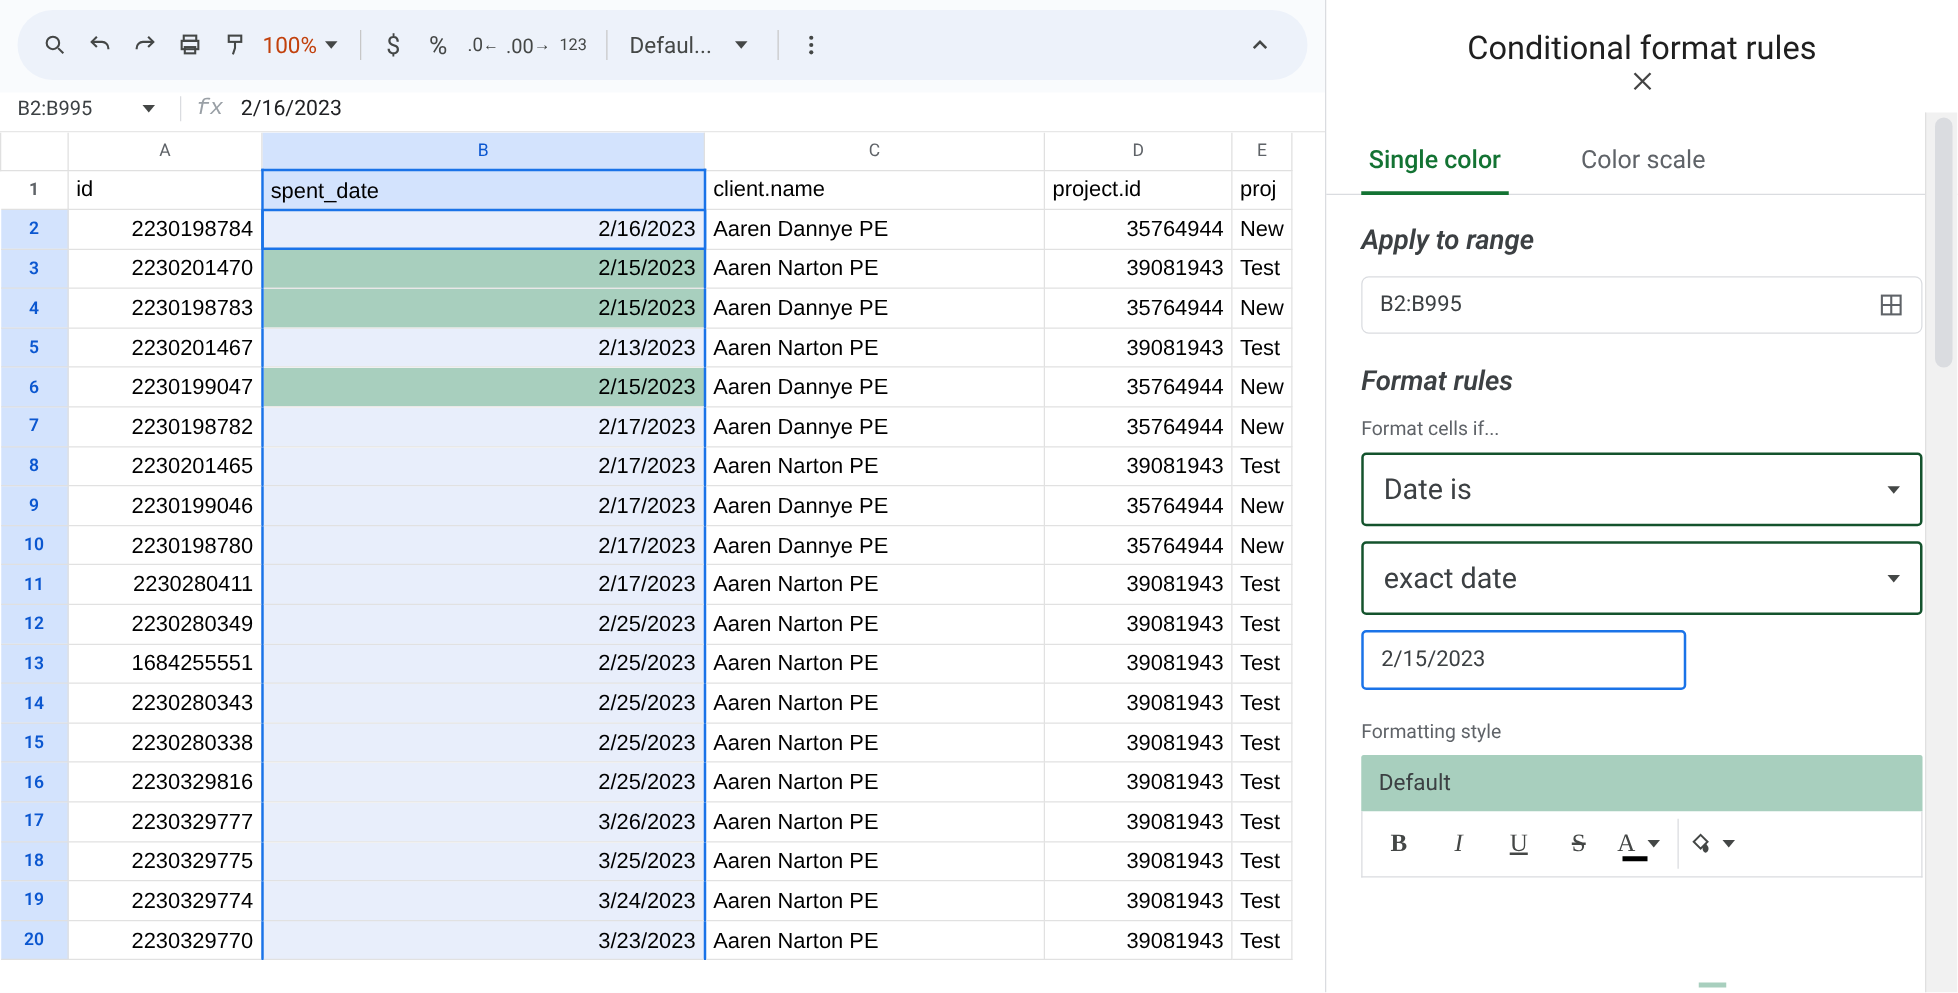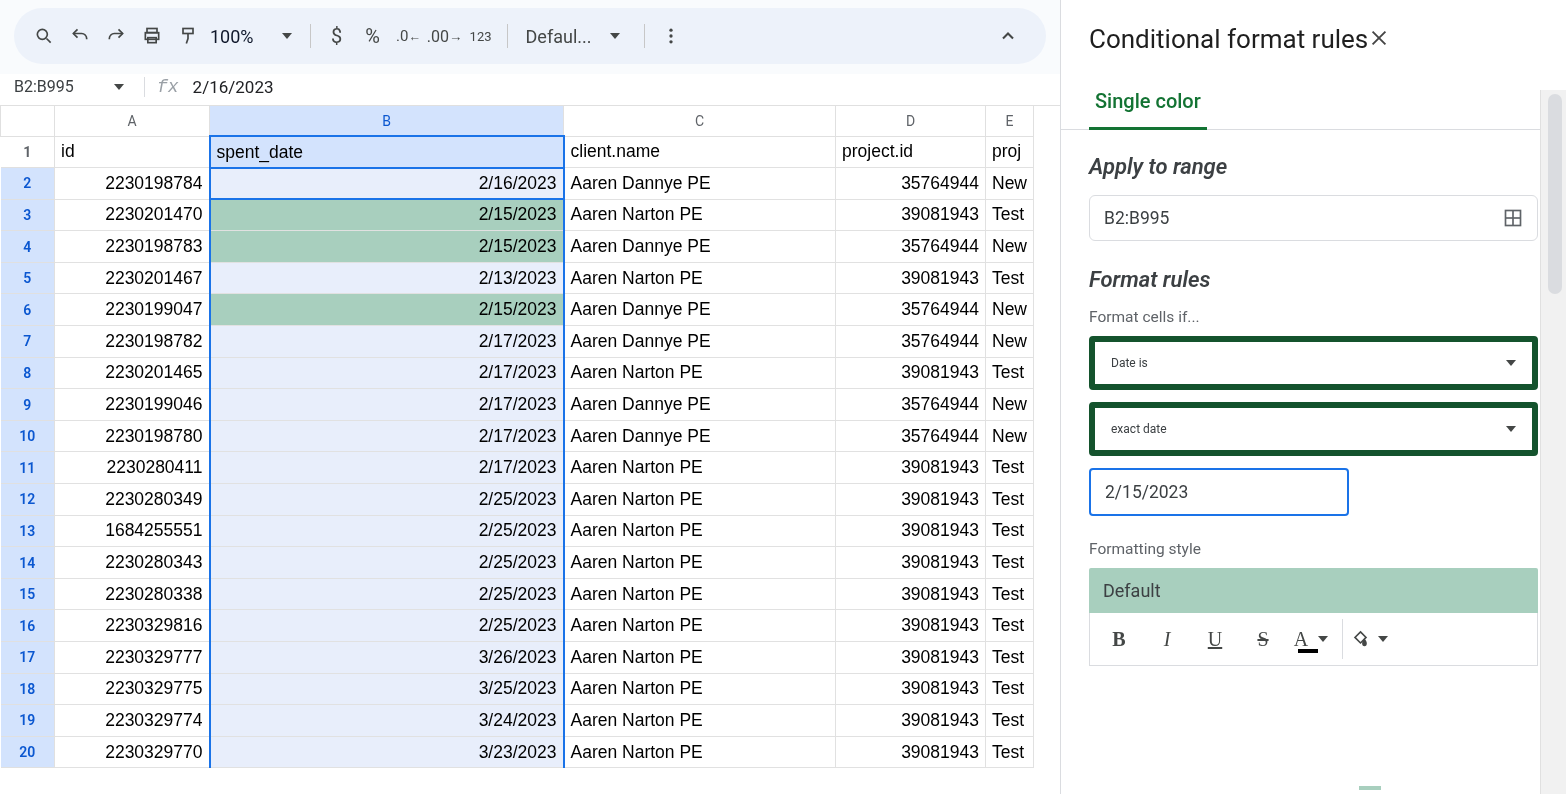--- a/index.html
+++ b/index.html
@@ -7,21 +7,21 @@
   
   .main-layout { display: flex; width: 100%; height: 100%; }
   .left-pane { flex: 1; min-width: 0; display: flex; flex-direction: column; background: #f9fbfd;}
   .right-pane { width: 506px; border-left: 1px solid #dadce0; display: flex; flex-direction: column; background:#fff;}
 
   
   .toolbar { margin: 8px 14px 10px 14px; padding: 4px 12px; background: #edf2fa; border-radius: 999px; display: flex; align-items: center; height: 56px; position:relative;}
   .tbtn { width: 36px; height: 36px; display:flex; align-items:center; justify-content:center; color:#444746; border-radius:4px; cursor:pointer;}
   .tbtn svg { width:20px; height:20px; }
   .tsep { width:1px; height:24px; background:#c7c7c7; margin:0 8px;}
-  .zoom { display:flex; align-items:center; font-size:18px; color:#0f172a; padding:0 10px 0 4px; gap:28px; cursor:pointer;}
+  .zoom { display:flex; align-items:center; font-size:18px; color:#c2410c; padding:0 10px 0 4px; gap:6px; cursor:pointer;}
   .font-sel { font-size:18px; color:#444746; padding:0 10px; display:flex; align-items:center; gap:18px; width:120px; overflow:hidden; white-space:nowrap; cursor:pointer;}
   .collapse { position:absolute; right:20px;}
 
   
   .namebar { display:flex; align-items:center; height: 32px; padding: 0 0 6px 14px; background: #fff; border-bottom: 1px solid #e0e0e0;}
   .namebox { width: 118px; display:flex; align-items:center; justify-content:space-between; font-size:16px; color:#3c4043; padding-right:8px;}
   .namebox-sep{ width:1px; height:20px; background:#dadce0; margin:0 12px;}
   .fx { color:#9aa0a6; font-family: 'Courier New', monospace; font-style:italic; font-size:18px; margin-right:14px;}
   .formula { font-size:17px; color:#202124; }
 
@@ -41,31 +41,31 @@
   .col-b-sel { background:#e8eefb;}
   .col-b-hl { background:#a8cfbe;}
   .active-cell { outline:2px solid #1a73e8; outline-offset:-1px; position:relative; z-index:2;}
   .col-b-outline { border-left:2px solid #1a73e8 !important; border-right:2px solid #1a73e8 !important;margin-top:24px;}
   tbody tr:first-child td.col-b-outline{ border-top:2px solid #1a73e8 !important;}
   
   .hdr-row td{ background:#fff; }
   .hdr-row td.col-b-outline{ background:#d3e3fd; border-top:2px solid #1a73e8 !important;}
 
   
-  .sb-head { display:flex; align-items:center; justify-content:flex-start; padding: 24px 28px 20px 28px;}
+  .sb-head { display:flex; align-items:center; justify-content:flex-start; padding: 24px 28px 20px 28px; flex-direction: column;}
   .sb-title { font-size:26px; color:#1f1f1f;}
   .close-x { cursor:pointer; color:#444;}
   .tabs { display:flex; border-bottom:1px solid #dadce0; padding:0 28px; gap:52px;}
   .tab { padding:14px 6px; font-size:20px; color:#5f6368; cursor:pointer; border-bottom:3px solid transparent; transform:translateY(1px);}
   .tab.active { color:#137333; border-bottom:3px solid #137333; font-weight:500;}
   .sb-body { padding: 24px 28px; overflow:auto; flex:1;}
   .sb-h2 { font-size:22px; font-weight:600; color:#3c4043; margin-bottom:16px;font-style:italic;}
   .sb-label { font-size:15.5px; color:#5f6368; margin-bottom:10px; margin-top:8px;}
   .range-box { border:1px solid #dadce0; border-radius:6px; padding:12px 14px; display:flex; align-items:center; justify-content:space-between; font-size:17.5px; color:#3c4043; margin-bottom:26px; cursor:pointer;}
-  .select-box { border:6px solid #14532d; border-radius:4px; padding:14px 16px; display:flex; align-items:center; justify-content:space-between; font-size:12px; color:#3c4043; margin-bottom:12px; cursor:pointer;}
+  .select-box { border:2px solid #14532d; border-radius:4px; padding:14px 16px; display:flex; align-items:center; justify-content:space-between; font-size:23px; color:#3c4043; margin-bottom:12px; cursor:pointer;}
   .date-input { border:2px solid #1a73e8; border-radius:4px; padding:12px 14px; font-size:17.5px; color:#3c4043; width:260px; margin-top:8px; margin-bottom:24px;}
   .style-preview { background:#a8cfbe; padding:12px 14px; font-size:18px; border-radius:2px 2px 0 0;}
   .style-bar { border:1px solid #dadce0; border-top:none; display:flex; align-items:center; padding:6px; gap:2px;}
   .sbtn{ width:46px; height:40px; display:flex; align-items:center; justify-content:center; cursor:pointer; color:#444746; font-family:"Times New Roman", serif;}
   .sbtn.sep{ border-left:1px solid #dadce0; margin-left:6px; padding-left:8px;}
   .tri{width:0;height:0;border-left:5px solid transparent;border-right:5px solid transparent;border-top:6px solid #444746;}
   .scrollbar{ position:absolute; right:0; top:90px; width:26px; bottom:0;}
   .sb-track{ background:#f1f1f1; width:100%; height:100%; border-left:1px solid #e0e0e0;}
   .sb-thumb{ position:absolute; right:4px; top:4px; width:14px; height:200px; background:#dadce0; border-radius:999px;}
 </style>
@@ -327,20 +327,21 @@
   <div class="right-pane" style="position:relative;">
     <div class="sb-head">
       <div class="sb-title">Conditional format rules</div>
       <div class="close-x"><svg width="22" height="22" viewBox="0 0 24 24" stroke="currentColor" stroke-width="2">
             <line x1="5" y1="5" x2="19" y2="19"></line>
             <line x1="19" y1="5" x2="5" y2="19"></line>
           </svg></div>
     </div>
     <div class="tabs">
       <div class="tab active">Single color</div>
+      <div class="tab">Color scale</div>
     </div>
     <div class="sb-body">
       <div class="sb-h2">Apply to range</div>
       <div class="range-box">
         <span>B2:B995</span>
         <svg width="20" height="20" viewBox="0 0 24 24" fill="none" stroke="#5f6368" stroke-width="2">
             <rect x="3" y="3" width="18" height="18"></rect>
             <line x1="3" y1="12" x2="21" y2="12"></line>
             <line x1="12" y1="3" x2="12" y2="21"></line>
           </svg>

